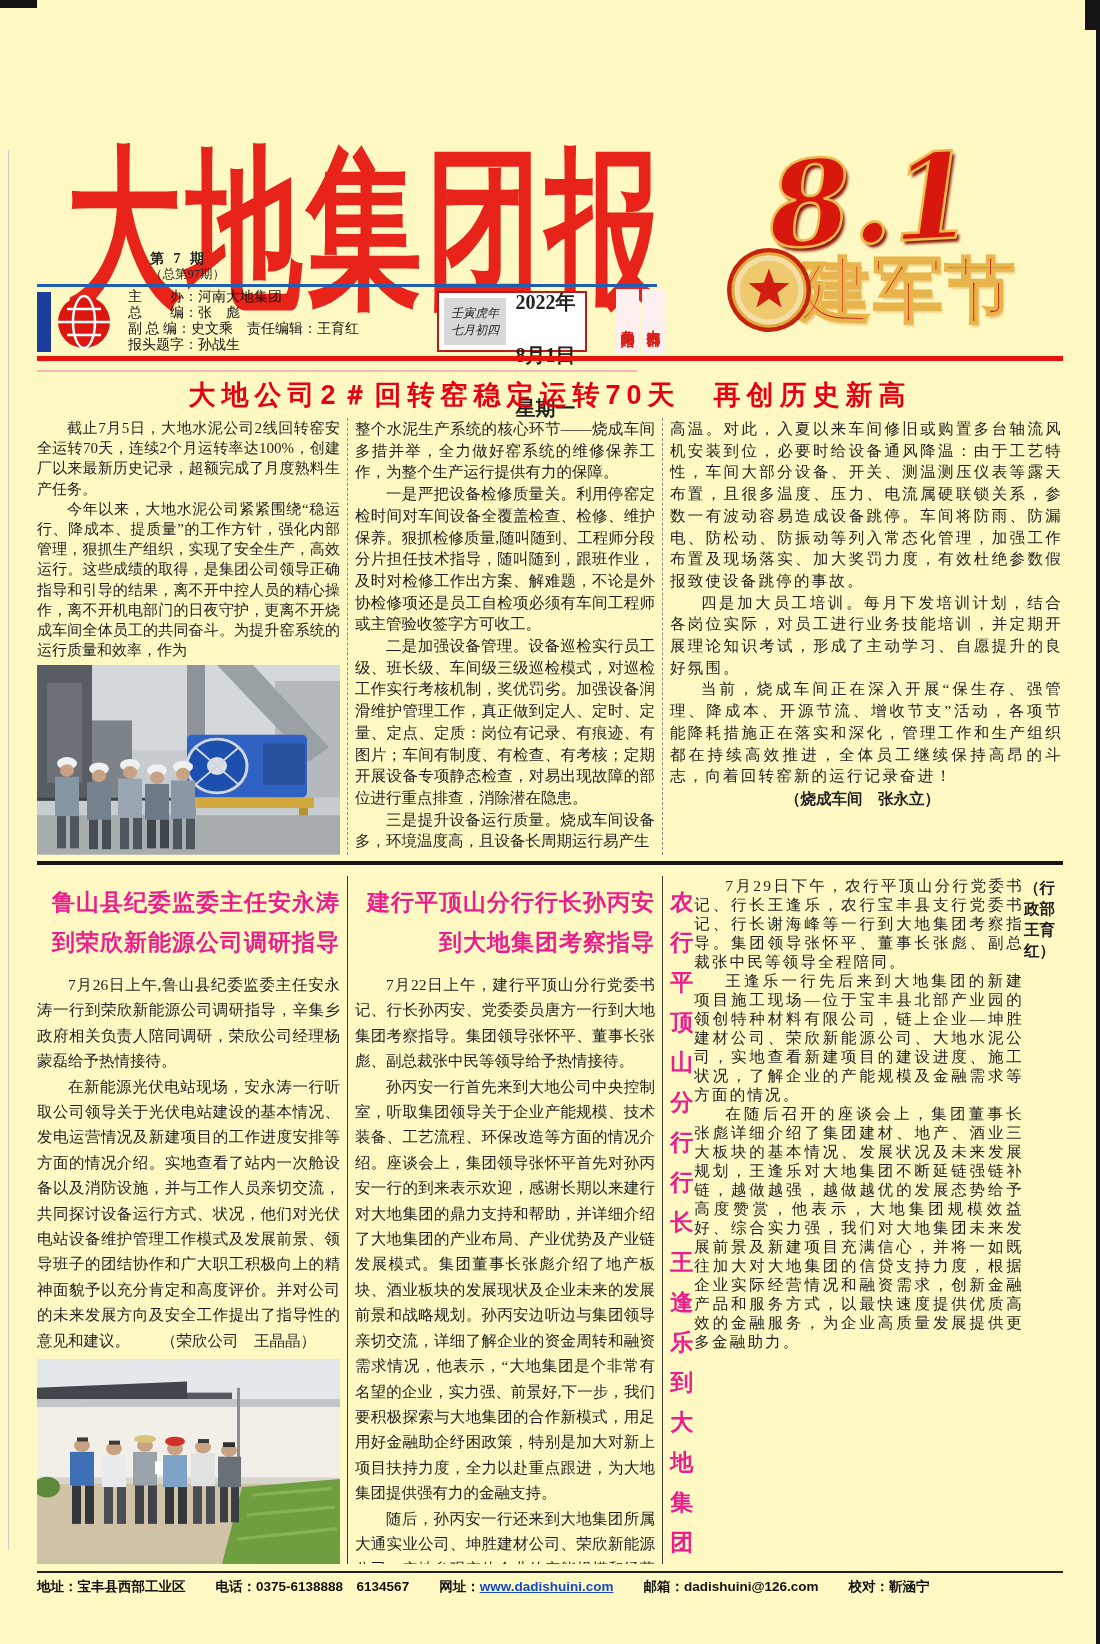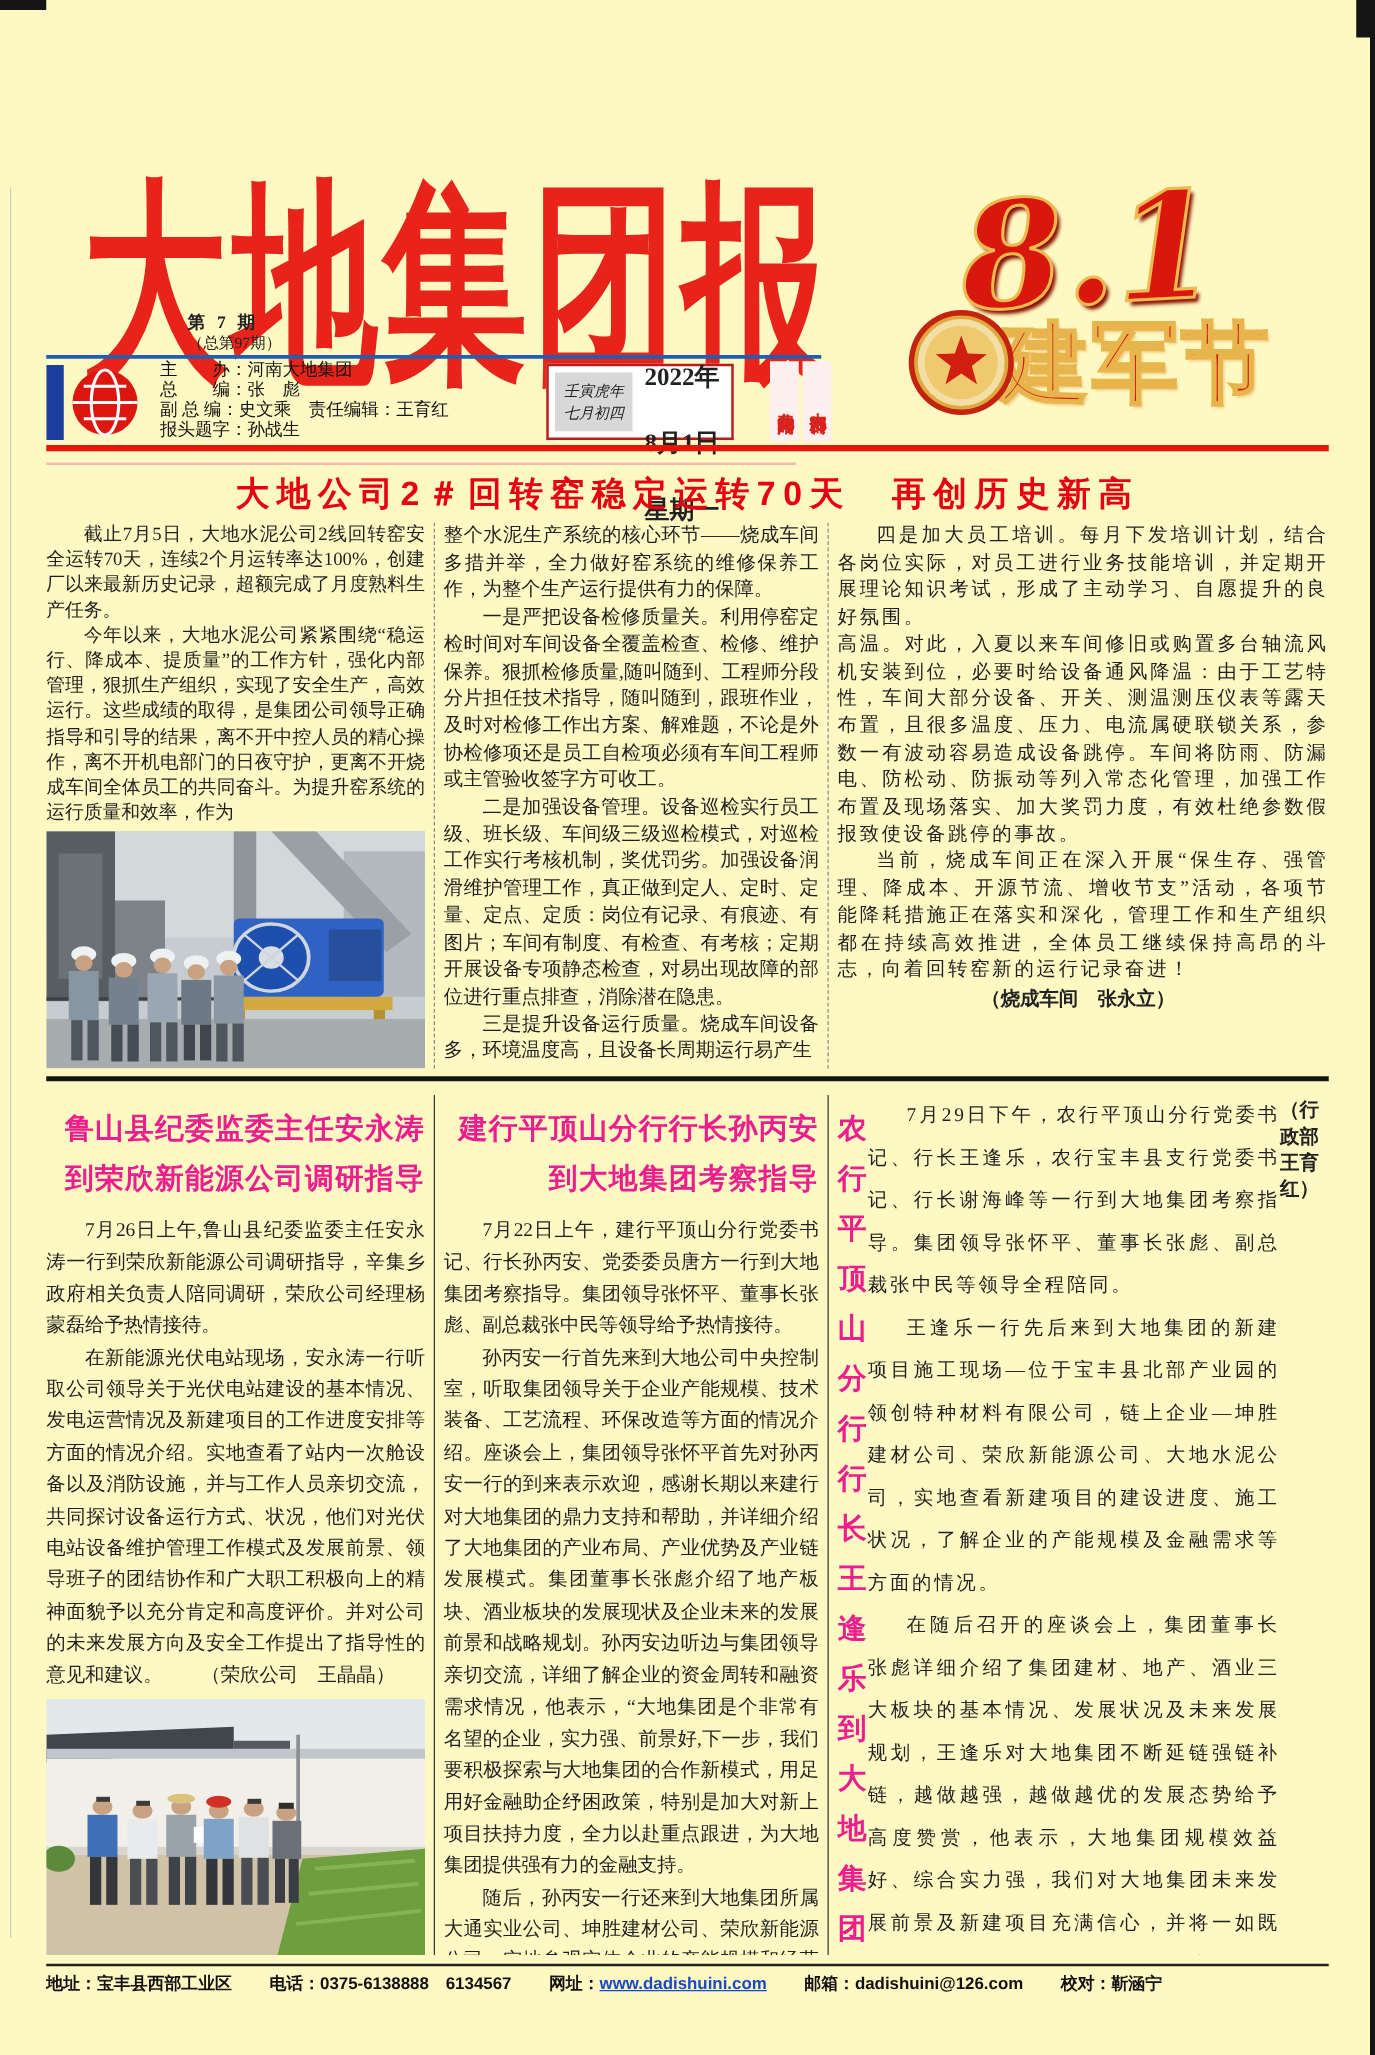--- a/index.html
+++ b/index.html
@@ -65,21 +65,21 @@
 
   
   .bottom-row{position:absolute;left:37px;top:876px;width:1026px;height:688px;display:flex;overflow:hidden;}
   .art1{width:303px;display:flex;flex-direction:column;}
   .art2{width:300px;}
   .art3{flex:1;display:flex;flex-direction:row;}
   .bsep{width:0;border-left:1.5px solid #3a3a3a;margin:0 7px;}
   .a-title{text-align:right;font-family:"Liberation Sans",sans-serif;font-weight:bold;
     color:#ec1e8e;font-size:23px;line-height:40px;letter-spacing:1px;margin:6px 0 10px;}
   .a-body .para{line-height:25.4px;}
-  .art3 .a-body .para{letter-spacing:2.2px;line-height:34px;}
+  .art3 .a-body .para{letter-spacing:2.2px;line-height:19px;}
   .photo2{flex:1;min-height:180px;width:303px;margin-top:6px;}
 
   
   .footer-rule{position:absolute;left:37px;top:1571px;width:1026px;height:2px;background:#222;}
   .footer{position:absolute;left:37px;top:1578px;width:1026px;display:flex;gap:30px;
     font-family:"Liberation Sans",sans-serif;font-size:13.5px;font-weight:bold;color:#111;white-space:nowrap;}
   .weblink{color:#1649c8;text-decoration:underline;}
 </style>
 </head>
 <body>
@@ -208,22 +208,22 @@
     <div class="msep"></div>
     <div class="mcol2">
         <p class="para cont">整个水泥生产系统的核心环节——烧成车间多措并举，全力做好窑系统的维修保养工作，为整个生产运行提供有力的保障。</p>
         <p class="para">一是严把设备检修质量关。利用停窑定检时间对车间设备全覆盖检查、检修、维护保养。狠抓检修质量,随叫随到、工程师分段分片担任技术指导，随叫随到，跟班作业，及时对检修工作出方案、解难题，不论是外协检修项还是员工自检项必须有车间工程师或主管验收签字方可收工。</p>
         <p class="para">二是加强设备管理。设备巡检实行员工级、班长级、车间级三级巡检模式，对巡检工作实行考核机制，奖优罚劣。加强设备润滑维护管理工作，真正做到定人、定时、定量、定点、定质：岗位有记录、有痕迹、有图片；车间有制度、有检查、有考核；定期开展设备专项静态检查，对易出现故障的部位进行重点排查，消除潜在隐患。</p>
         <p class="para">三是提升设备运行质量。烧成车间设备多，环境温度高，且设备长周期运行易产生</p>
       </div>
     <div class="msep"></div>
     <div class="mcol3">
       <div>
+          <p class="para cont">高温。对此，入夏以来车间修旧或购置多台轴流风机安装到位，必要时给设备通风降温：由于工艺特性，车间大部分设备、开关、测温测压仪表等露天布置，且很多温度、压力、电流属硬联锁关系，参数一有波动容易造成设备跳停。车间将防雨、防漏电、防松动、防振动等列入常态化管理，加强工作布置及现场落实、加大奖罚力度，有效杜绝参数假报致使设备跳停的事故。</p>
           <p class="para">四是加大员工培训。每月下发培训计划，结合各岗位实际，对员工进行业务技能培训，并定期开展理论知识考试，形成了主动学习、自愿提升的良好氛围。</p>
-          <p class="para cont">高温。对此，入夏以来车间修旧或购置多台轴流风机安装到位，必要时给设备通风降温：由于工艺特性，车间大部分设备、开关、测温测压仪表等露天布置，且很多温度、压力、电流属硬联锁关系，参数一有波动容易造成设备跳停。车间将防雨、防漏电、防松动、防振动等列入常态化管理，加强工作布置及现场落实、加大奖罚力度，有效杜绝参数假报致使设备跳停的事故。</p>
           <p class="para">当前，烧成车间正在深入开展“保生存、强管理、降成本、开源节流、增收节支”活动，各项节能降耗措施正在落实和深化，管理工作和生产组织都在持续高效推进，全体员工继续保持高昂的斗志，向着回转窑新的运行记录奋进！</p>
         </div>
       <div class="sign-right">（烧成车间　张永立）</div>
     </div>
   </div>
 
   <div class="black-rule"></div>
 
   <div class="bottom-row">
     <div class="article art1">

